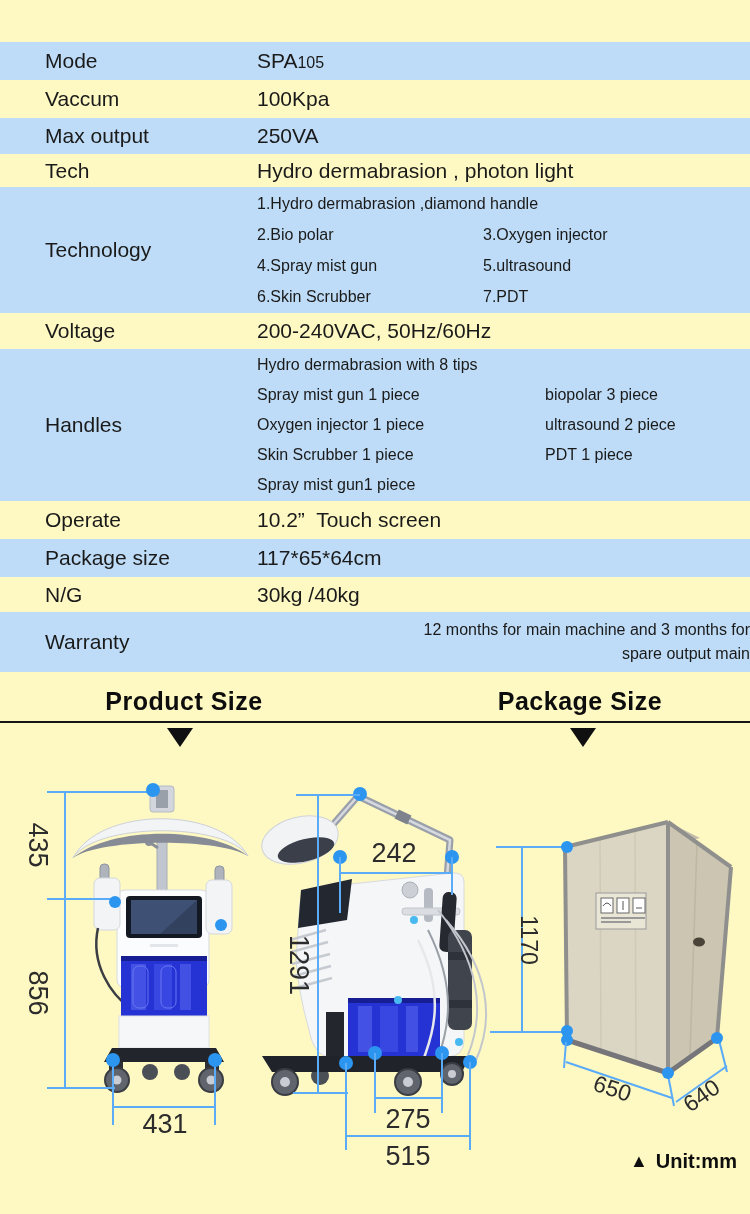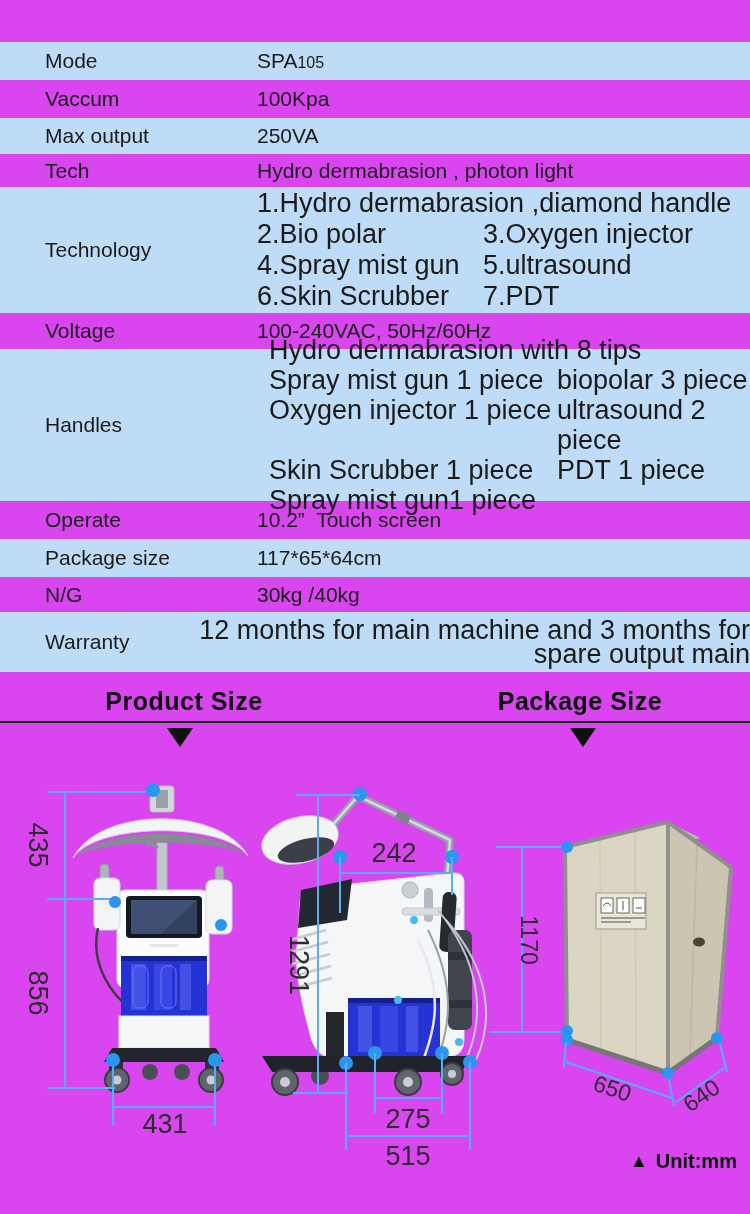--- a/index.html
+++ b/index.html
@@ -1,32 +1,32 @@
 <!DOCTYPE html>
 <html style="--row-blue: #bedcf7; --dim-line: #5aabf8; --dim-dot: #2b95f0;"><head>
 <meta charset="utf-8">
 <style>
   html,body { margin:0; padding:0; }
   body { font-family:"Liberation Sans", sans-serif; color:#1a1a1a; background:#fff; }
-  .page { position:relative; width:750px; height:1214px; background:#d946ef; overflow:hidden; }
+  .page { position:relative; width:750px; height:1214px; background:#fef9c3; overflow:hidden; }
 
   
   .spec-table { position:absolute; top:42px; left:0; width:750px; }
   .row { display:flex; align-items:center; width:750px; box-sizing:border-box; }
   .row.blue { background: var(--row-blue, #bedcf7); }
   .row-label { width:212px; padding-left:45px; font-size:21px; flex:none; }
   .row-value { font-size:21px; }
   .val-sub { font-size:16px; }
   .lines { display:flex; flex-direction:column; justify-content:center; padding-left:257px; box-sizing:border-box; width:750px; }
-  .line { display:flex; font-size:27px; }
+  .line { display:flex; font-size:16px; }
   .tech .line { line-height:31px; }
   .handles .line { line-height:30px; }
   .warranty .line { line-height:24px;justify-content:flex-end; }
   .tech .c1 { width:226px; flex:none; }
-  .handles .c1 { width:288px; flex:none;margin-left:12px; }
+  .handles .c1 { width:288px; flex:none; }
   .warranty .c1 { width:470px; flex:none; }
 
   
   .size-title { position:absolute; top:687px; width:240px; text-align:center; font-size:25px; font-weight:bold; color:#0d0d0d; letter-spacing:0.5px; }
   .size-title.left { left:64px; }
   .size-title.right { left:460px; }
   .divider { position:absolute; top:721px; left:0; width:750px; height:2px; background:#161616; }
   .tri { position:absolute; top:728px; width:0; height:0; border-left:13px solid transparent; border-right:13px solid transparent; border-top:19px solid #101010; }
   .tri.left { left:167px; }
   .tri.right { left:570px; }
@@ -87,21 +87,21 @@
           </div>
         <div class="line">
             <span class="c1">6.Skin Scrubber</span>
             <span>7.PDT</span>
           </div>
       </div>
     </div>
 
     <div class="row" style="height:36px">
       <div class="row-label">Voltage</div>
-      <div class="row-value">100-240VAC, 50Hz/60Hz</div>
+      <div class="row-value">200-240VAC, 50Hz/60Hz</div>
     </div>
 
     <div class="row blue" style="height:152px">
       <div class="row-label" style="position:absolute">Handles</div>
       <div class="lines handles">
         <div class="line">
             <span class="c1" style="width:auto">Hydro dermabrasion with 8 tips</span>
             <span></span>
           </div>
         <div class="line">

